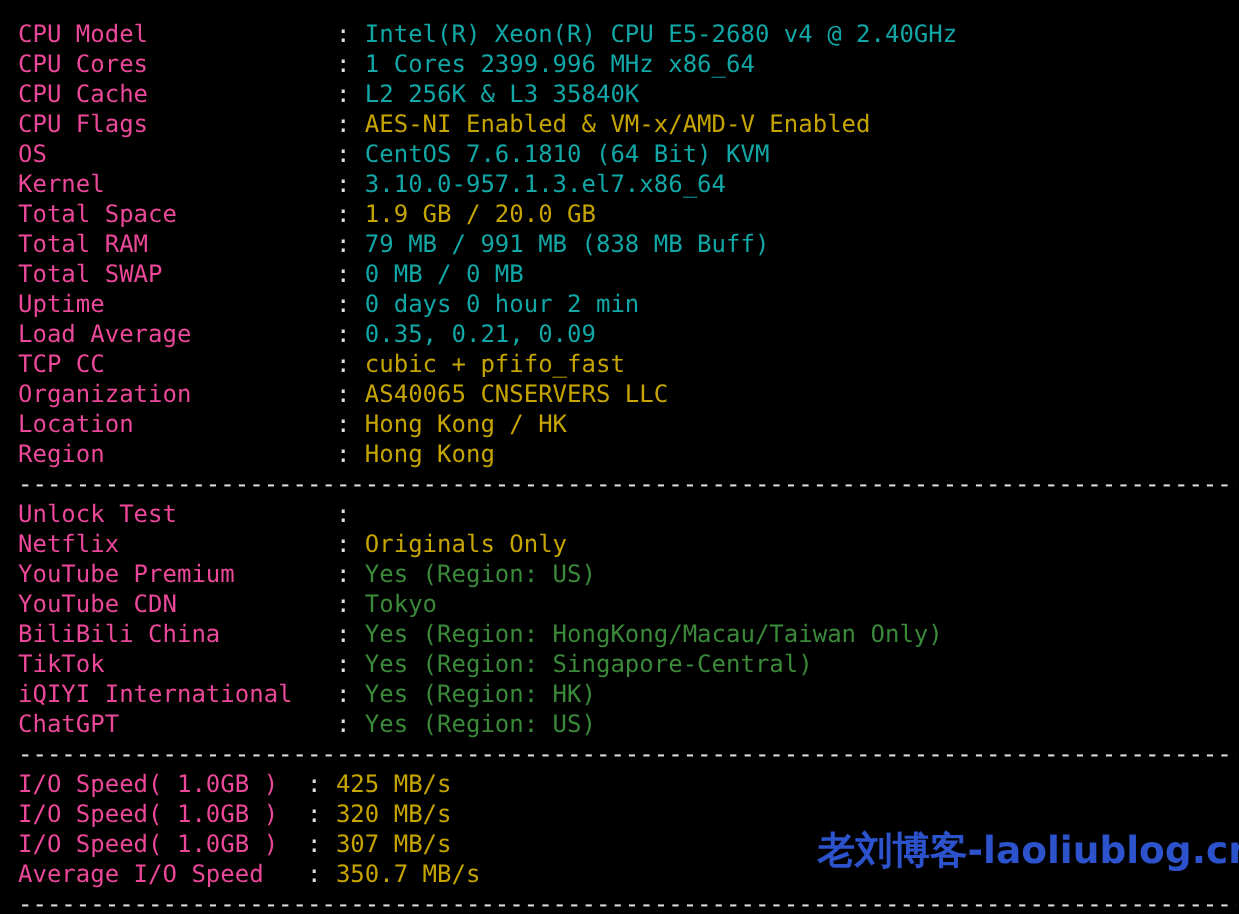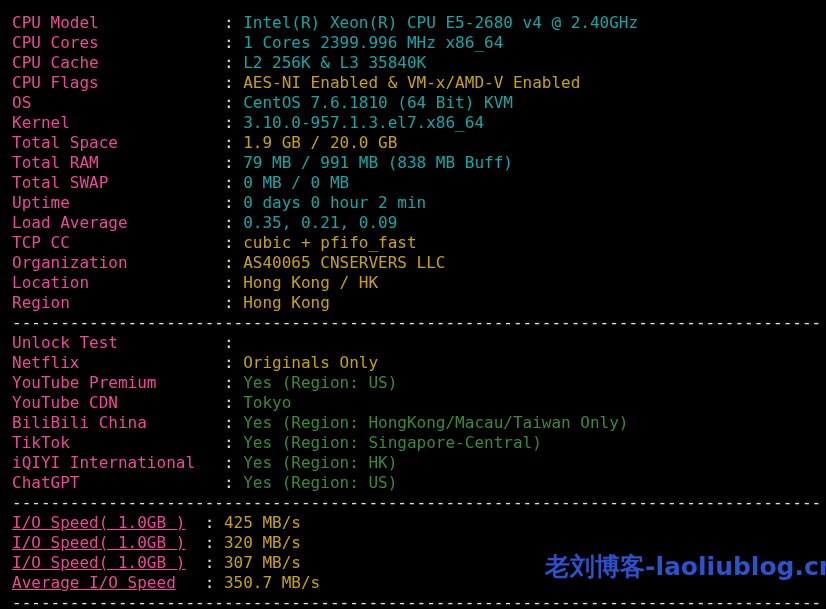--- a/index.html
+++ b/index.html
@@ -13,21 +13,21 @@
   .term {
     font-family: "DejaVu Sans Mono", "Liberation Mono", monospace;
     font-size: 16px;
     line-height: 20px;
     color: #dfe0e0;
     padding: 13px 0 0 12px;
     white-space: pre;
   }
   .row { height: 20px; }
   .lbl { display: inline-block; width: 22ch; color: #ec4899; }
-  .section-io-speed .lbl { width: 20ch; text-decoration: underline; }
+  .section-io-speed .lbl { width: 20ch; }
   .colon { color: #dfe0e0; }
   .sep-line {
     height: 20px;
     width: 812px;
     overflow: hidden;
     color: #dfe0e0;
   }
   .watermark {
     position: absolute;
     left: 545px;

